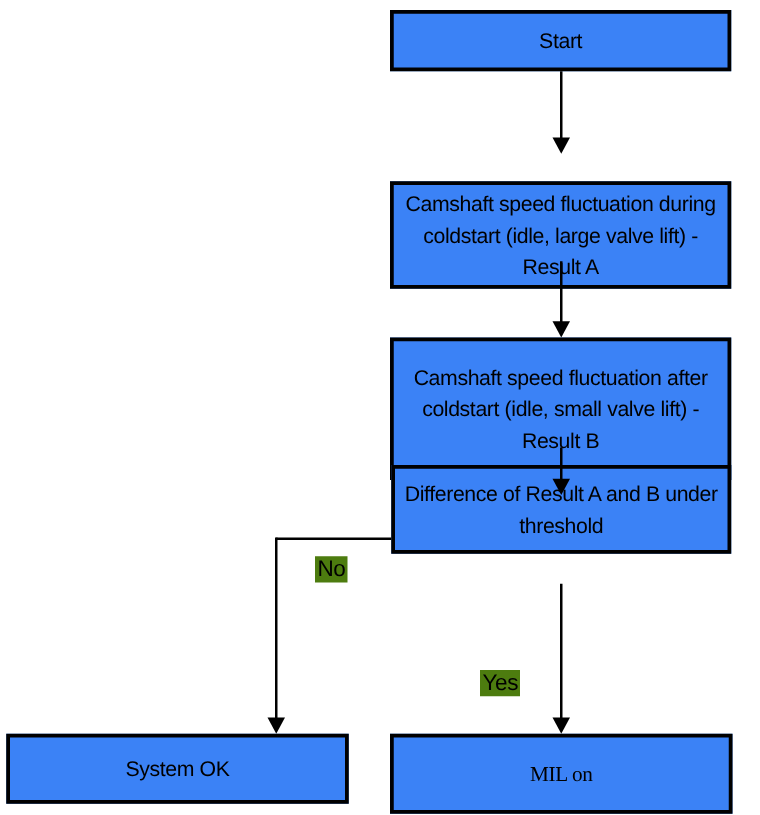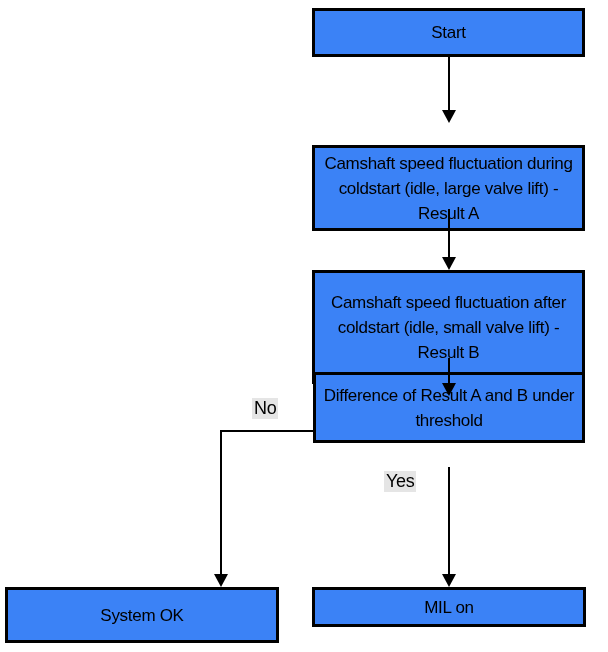--- a/index.html
+++ b/index.html
@@ -28,21 +28,21 @@
     font-size: 17px;
     line-height: 25px;
     letter-spacing: -0.3px;
     padding: 2px 6px;
   }
   #node-start     { left: 312px; top: 8px;   width: 273px; height: 49px; }
   #node-result-a  { left: 312px; top: 123px; width: 273px; height: 86px; margin-top: 22px; }
   #node-result-b  { left: 312px; top: 270px; width: 273px; height: 114px; }
   #node-decision  { left: 313px; top: 372px; width: 272px; height: 71px; }
   #node-system-ok { left: 5px;   top: 587px; width: 274px; height: 56px; }
-  #node-mil-on    { left: 312px; top: 587px; width: 274px; height: 40px; }
+  #node-mil-on    { left: 312px; top: 587px; width: 274px; height: 64px; font-family: Liberation Serif, serif; }
 
   .line {
     position: absolute;
     background: #000000;
   }
   
   #line-start-a   { left: 448px; top: 57px;  width: 2px; height: 54px; }
   #line-a-b       { left: 448px; top: 209px; width: 2px; height: 49px; }
   #line-b-dec     { left: 448px; top: 358px; width: 2px; height: 26px; }
   #line-yes       { left: 448px; top: 467px; width: 2px; height: 108px; }
@@ -61,25 +61,26 @@
   #arrow-start-a { left: 442px; top: 110px; }
   #arrow-a-b     { left: 442px; top: 257px; }
   #arrow-b-dec   { left: 442px; top: 383px; }
   #arrow-yes     { left: 442px; top: 574px; }
   #arrow-no      { left: 214px; top: 574px; }
 
   .edge-label {
     position: absolute;
     font-size: 18px;
     letter-spacing: -0.3px;
-    background: #e5e5e5;
+    background: #4d7c0f;
     padding: 0 2px;
+    margin-top: 47px;
   }
   #label-no  { left: 252px; top: 398px; }
-  #label-yes { left: 384px; top: 471px; }
+  #label-yes { left: 384px; top: 489px; }
 </style>
 </head>
 <body>
 
 <div class="canvas">
 
   <div class="node" id="node-start">
     <span>Start</span>
   </div>
 

